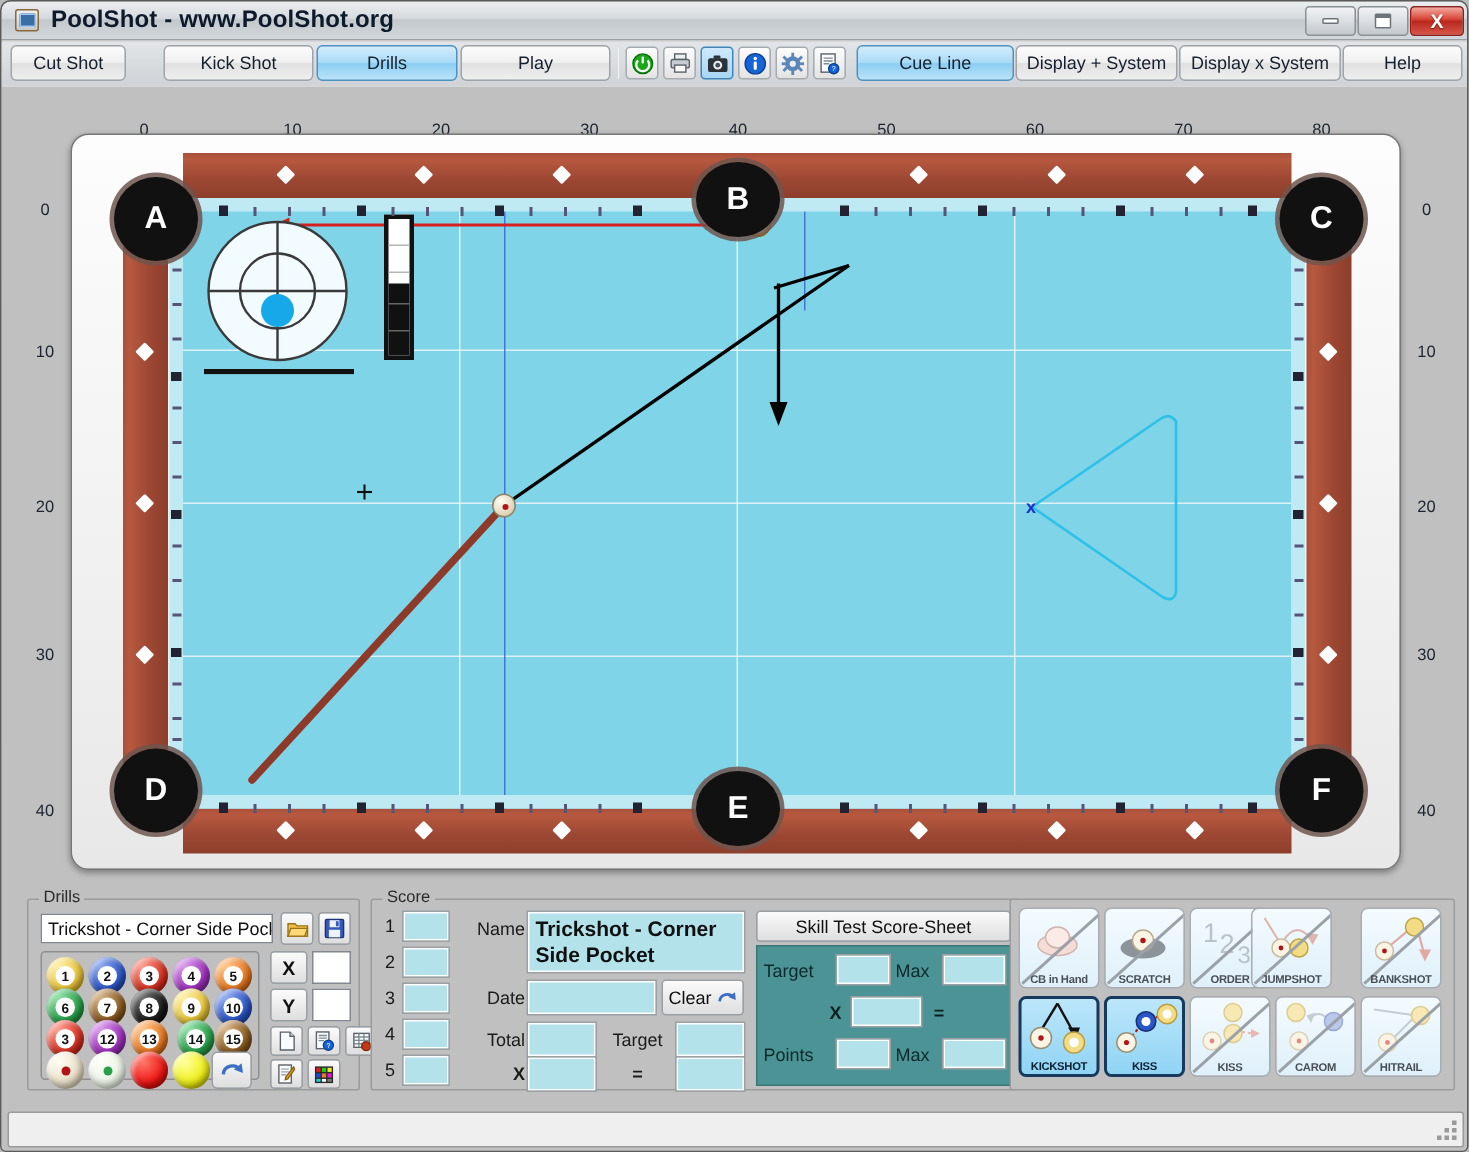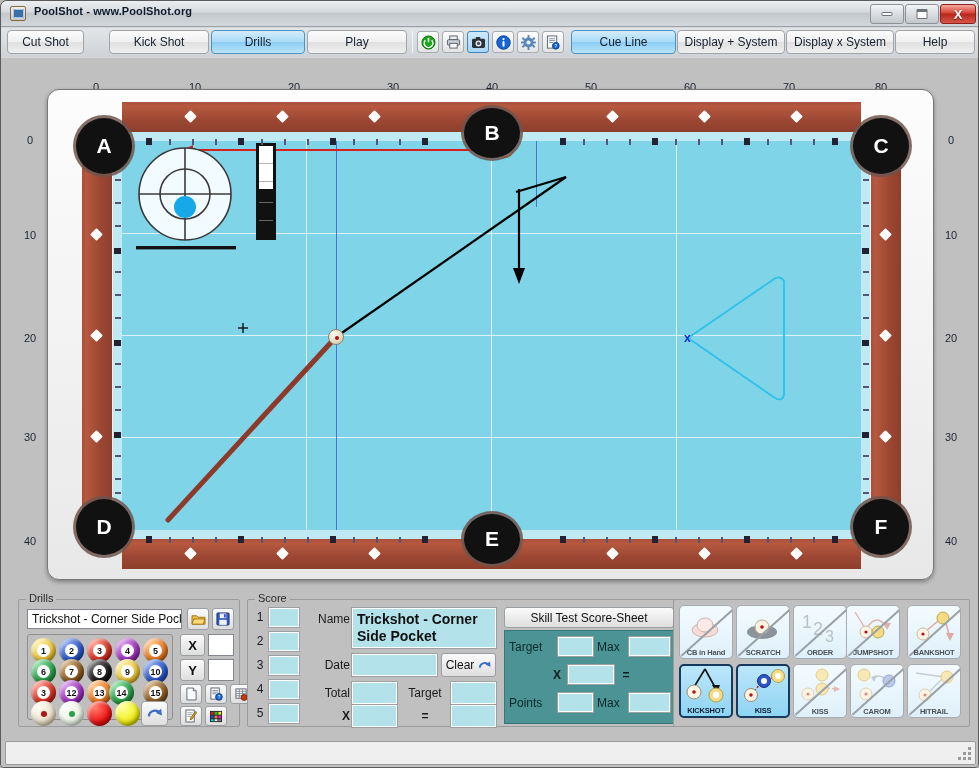--- a/index.html
+++ b/index.html
@@ -15,21 +15,21 @@
   
   #titlebar { position:absolute; left:0; top:0; width:979px; height:26px;
     background:linear-gradient(#eceff1 0%, #d6dade 44%, #c3c8cd 50%, #d3d8dc 100%);
     border-bottom:1px solid #9aa0a6; border-radius:6px 6px 0 0; }
   #title-icon { position:absolute; left:9px; top:5px; width:16px; height:15px;
     background:linear-gradient(#f0f0f0,#c8c8c8); border:1px solid #8a6a3a;
     border-radius:2px; }
   #title-icon:after { content:""; position:absolute; left:2px; top:2px;
     width:11px; height:9px; background:#3a6ea5; border-radius:1px;
     box-shadow:inset 0 0 0 1px #9ec8f0; }
-  #title-text { position:absolute; left:33px; top:4px; font-size:11px;
+  #title-text { position:absolute; left:33px; top:4px; font-size:16px;
     font-weight:bold; color:#0d1a2b; letter-spacing:.1px; white-space:nowrap; }
   .wbtn { position:absolute; top:3px; width:34px; height:20px;
     border:1px solid #8c9196; border-radius:3px; }
   .wbtn .g { position:absolute; left:50%; top:50%; transform:translate(-50%,-50%); }
   #btn-min { left:869px; background:linear-gradient(#f2f4f6,#c3c8cd); }
   #btn-min .g { width:11px; height:4px; background:#fff;
     border:1px solid #6d7479; border-radius:1px; }
   #btn-max { left:904px; background:linear-gradient(#f2f4f6,#c3c8cd); }
   #btn-max .g { width:11px; height:10px; background:#fff;
     border:1px solid #6d7479; border-top-width:3px; border-radius:1px; }
@@ -524,21 +524,21 @@
 
         <div class="ballbtn" style="left:3px;top:45px;background:radial-gradient(circle at 34% 28%,#ff9e90,#d83020 60%,#891409)">
             <span class="c">3</span>
           </div>
         <div class="ballbtn" style="left:31px;top:45px;background:radial-gradient(circle at 34% 28%,#d79bea,#a030c0 60%,#5f1a73)">
             <span class="c">12</span>
           </div>
         <div class="ballbtn" style="left:59px;top:45px;background:radial-gradient(circle at 34% 28%,#ffc68a,#e87820 60%,#954708)">
             <span class="c">13</span>
           </div>
-        <div class="ballbtn" style="left:81px;top:45px;background:radial-gradient(circle at 34% 28%,#8fe2a6,#28a048 60%,#11602a)">
+        <div class="ballbtn" style="left:90px;top:45px;background:radial-gradient(circle at 34% 28%,#8fe2a6,#28a048 60%,#11602a)">
             <span class="c">14</span>
           </div>
         <div class="ballbtn" style="left:115px;top:45px;background:radial-gradient(circle at 34% 28%,#d7b486,#8a5a20 60%,#4e3110)">
             <span class="c">15</span>
           </div>
 
         <div class="ballbtn" style="left:3px;top:66px;background:radial-gradient(circle at 34% 28%,#fffdf2,#e6dcc4 65%,#b5a988)">
             <span style="width:6px;height:6px;background:#b01414;border-radius:50%"></span>
           </div>
         <div class="ballbtn" style="left:31px;top:66px;background:radial-gradient(circle at 34% 28%,#fcfff8,#eaf2e4 65%,#bcc7b4)">
@@ -688,21 +688,21 @@
       </div>
       <div class="rulebtn" style="left:119px;top:5px">
         <svg width="50" height="38" viewBox="0 0 50 38" style="position:absolute;left:2px;top:2px">
           <text x="6" y="20" font-size="18" fill="#b8c2c8" font-family="sans-serif">1</text>
           <text x="17" y="27" font-size="18" fill="#b8c2c8" font-family="sans-serif">2</text>
           <text x="29" y="34" font-size="16" fill="#b8c2c8" font-family="sans-serif">3</text>
         </svg>
         <div class="slash"></div>
         <div class="cap">ORDER</div>
       </div>
-      <div class="rulebtn" style="left:172px;top:5px">
+      <div class="rulebtn" style="left:160px;top:5px">
         <svg width="50" height="38" viewBox="0 0 50 38" style="position:absolute;left:2px;top:2px">
           <path d="M6 4 L16 20" stroke="#e0b4ae" stroke-width="1.4" fill="none"></path>
           <path d="M18 20 Q28 4 38 20" stroke="#e0b4ae" stroke-width="1.4" fill="none"></path>
           <polygon points="38,22 34,14 42,15" fill="#e0b4ae"></polygon>
           <circle cx="17" cy="24" r="6" fill="#fbf4e4" stroke="#c9bc9e"></circle>
             <circle cx="17" cy="24" r="1.6" fill="#b01414"></circle>
           <circle cx="29" cy="24" r="6" fill="#f4dc84" stroke="#c0a64a"></circle>
         </svg>
         <div class="slash"></div>
         <div class="cap">JUMPSHOT</div>

